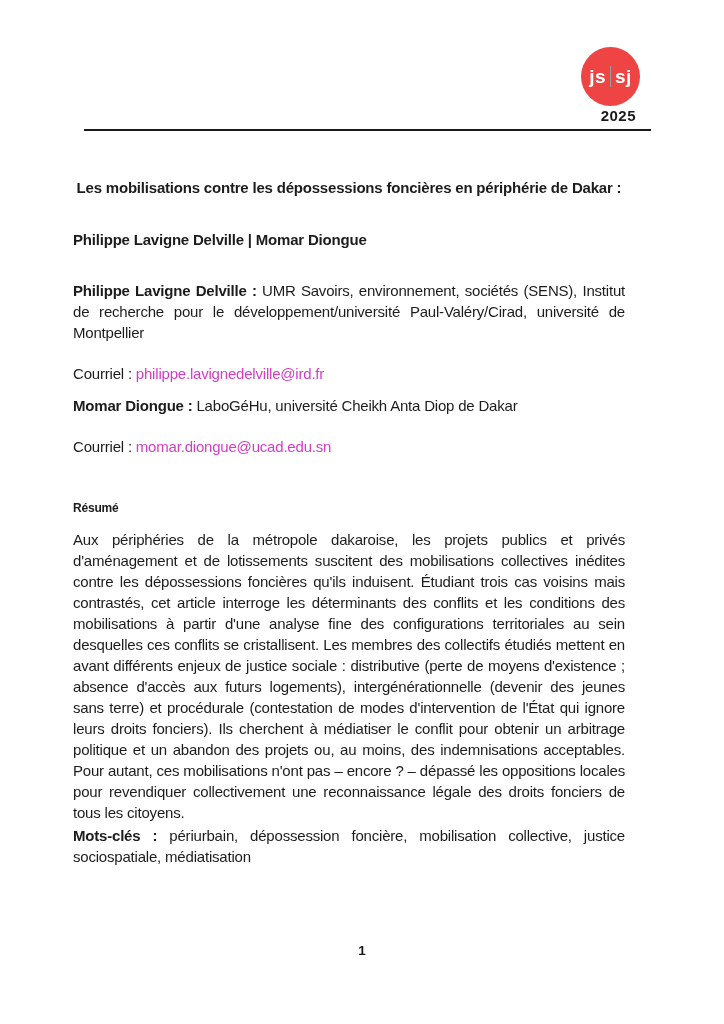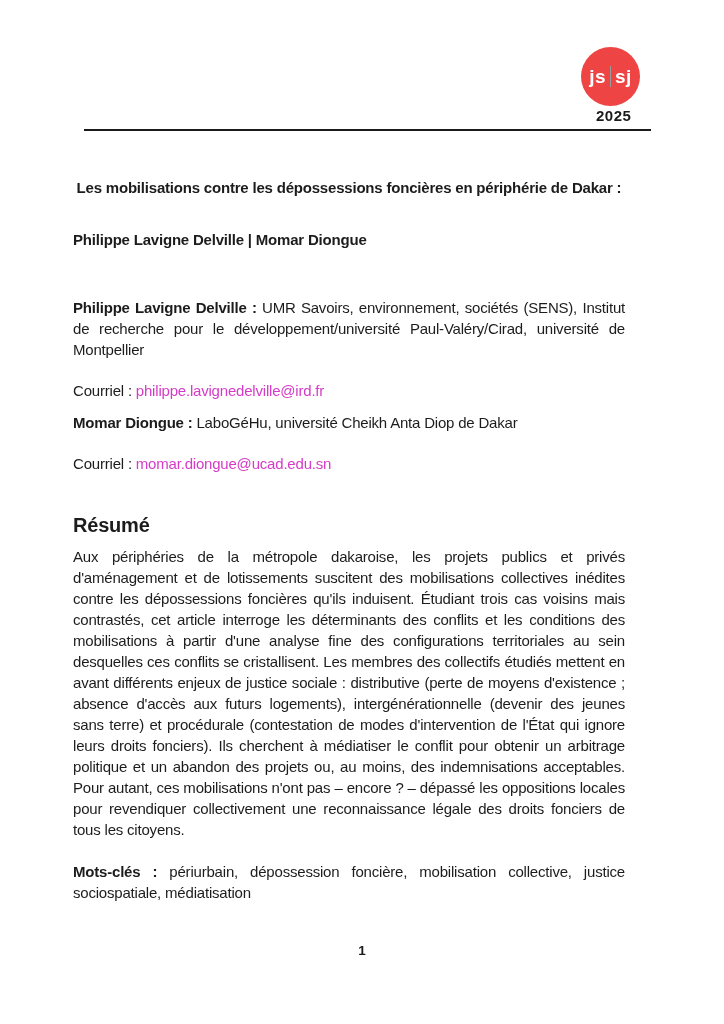--- a/index.html
+++ b/index.html
@@ -30,23 +30,23 @@
   }
   .logo-divider {
     width: 1px; height: 21px;
     background: #9a9a9a;
     margin: 0 4px;
     display: inline-block;
   }
   .year {
     position: absolute;
     top: 107px;
-    left: 596px;
+    left: 580px;
     width: 56px;
-    text-align: left;
+    text-align: right;
     font-size: 15px;
     font-weight: 600;
     letter-spacing: 0.5px;
     color: #1a1a1a;
   }
   .header-rule {
     position: absolute;
     top: 129px;
     left: 84px;
     width: 567px;
@@ -69,40 +69,40 @@
     font-weight: bold;
     font-size: 15px;
     line-height: 21px;
   }
   .title span { display: block; }
   .authors {
     margin-top: 31px;
     font-weight: bold;
   }
   .affil {
-    margin-top: 47px;
+    margin-top: 30px;
     text-align: justify;
   }
   .affil-2 { margin-top: 11px; text-align: justify; }
   .courriel { margin-top: 20px; }
   .email {
     color: var(--accent, #d63bc8);
     text-decoration: none;
     cursor: pointer;
   }
   .abstract-heading {
     margin-top: 41px;
     font-weight: bold;
   }
   .abstract-text {
     margin-top: 10px;
     text-align: justify;
   }
   .keywords {
-    margin-top: 21px;
+    margin-top: 2px;
     text-align: justify;
   }
   .page-number {
     position: absolute;
     top: 943px;
     left: 0;
     width: 724px;
     text-align: center;
     font-size: 13.5px;
     font-weight: bold;
@@ -137,21 +137,21 @@
       <span>Courriel : </span><a class="email">philippe.lavignedelville@ird.fr</a>
     </p>
 
     <p class="affil-2">
       <strong>Momar Diongue :</strong><span> LaboGéHu, université Cheikh Anta Diop de Dakar</span>
     </p>
     <p class="courriel">
       <span>Courriel : </span><a class="email">momar.diongue@ucad.edu.sn</a>
     </p>
 
-    <h2 class="abstract-heading" style="font-size:20px;">Résumé</h2>
+    <h2 class="abstract-heading" style="font-size:12px;">Résumé</h2>
 
     <p class="abstract-text">Aux périphéries de la métropole dakaroise, les projets publics et privés d'aménagement et de lotissements suscitent des mobilisations collectives inédites contre les dépossessions foncières qu'ils induisent. Étudiant trois cas voisins mais contrastés, cet article interroge les déterminants des conflits et les conditions des mobilisations à partir d'une analyse fine des configurations territoriales au sein desquelles ces conflits se cristallisent. Les membres des collectifs étudiés mettent en avant différents enjeux de justice sociale : distributive (perte de moyens d'existence ; absence d'accès aux futurs logements), intergénérationnelle (devenir des jeunes sans terre) et procédurale (contestation de modes d'intervention de l'État qui ignore leurs droits fonciers). Ils cherchent à médiatiser le conflit pour obtenir un arbitrage politique et un abandon des projets ou, au moins, des indemnisations acceptables. Pour autant, ces mobilisations n'ont pas – encore ? – dépassé les oppositions locales pour revendiquer collectivement une reconnaissance légale des droits fonciers de tous les citoyens.</p>
 
     <p class="keywords">
       <strong>Mots-clés :</strong><span> périurbain, dépossession foncière, mobilisation collective, justice sociospatiale, médiatisation</span>
     </p>
 
   </div>
 
   <div class="page-number">1</div>

